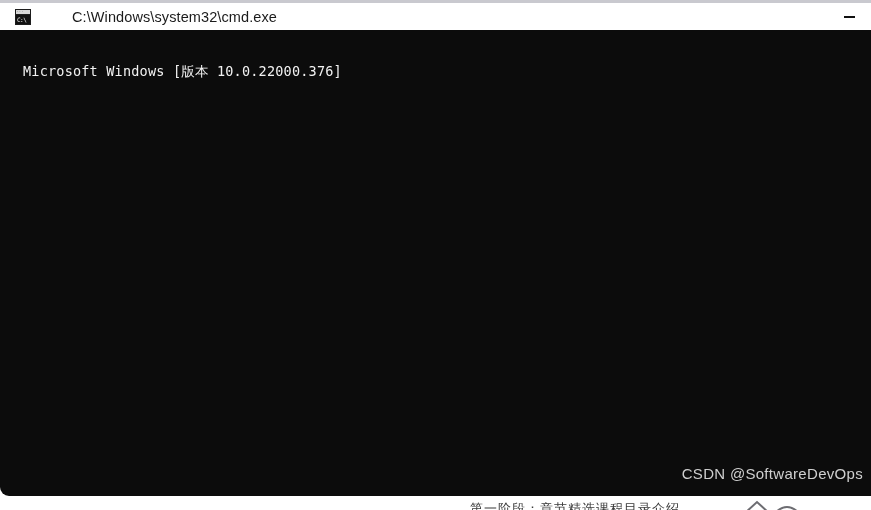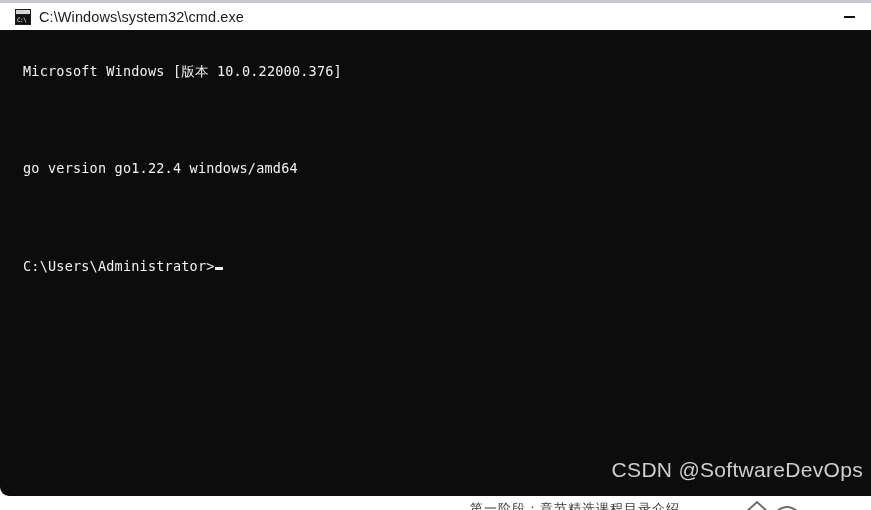--- a/index.html
+++ b/index.html
@@ -116,20 +116,21 @@
     left: 0;
     top: 0;
     width: 863px;
     height: 27px;
     background: #ffffff;
     border-top-left-radius: 8px;
     display: flex;
     align-items: center;
     box-sizing: border-box;
     padding-left: 7px;
+    gap: 33px;
   }
 
   .cmd-icon {
     width: 16px;
     height: 16px;
     flex: 0 0 16px;
     background: #ffffff;
     border: 1px solid #1d1d1d;
     box-sizing: border-box;
     position: relative;
@@ -238,21 +239,21 @@
     background: #f2f2f2;
     vertical-align: baseline;
     margin-bottom: 1px;
   }
 
   .watermark {
     position: absolute;
     right: 16px;
     bottom: 14px;
     font-family: "Liberation Sans", sans-serif;
-    font-size: 21px;
+    font-size: 15px;
     color: #cfcfcf;
     letter-spacing: 0.3px;
     white-space: nowrap;
   }
 </style>
 </head>
 <body>
 
 <div id="screen">
 
@@ -284,22 +285,20 @@
         <div class="win-btn">
           <span class="dash"></span>
         </div>
       </div>
     </div>
 
     <div class="console">
       <div class="console-text">
         <div class="console-line">Microsoft Windows [版本 10.0.22000.376]</div>
         <div class="console-line blank"></div>
-        <div class="console-line">go version go1.22.4 windows/amd64</div>
         <div class="console-line blank"></div>
-        <div class="console-line"><span>C:\Users\Administrator&gt;</span><span class="cursor"></span></div>
       </div>
 
       <div class="watermark">CSDN @SoftwareDevOps</div>
     </div>
 
   </div>
 </div>
 
 </body></html>

